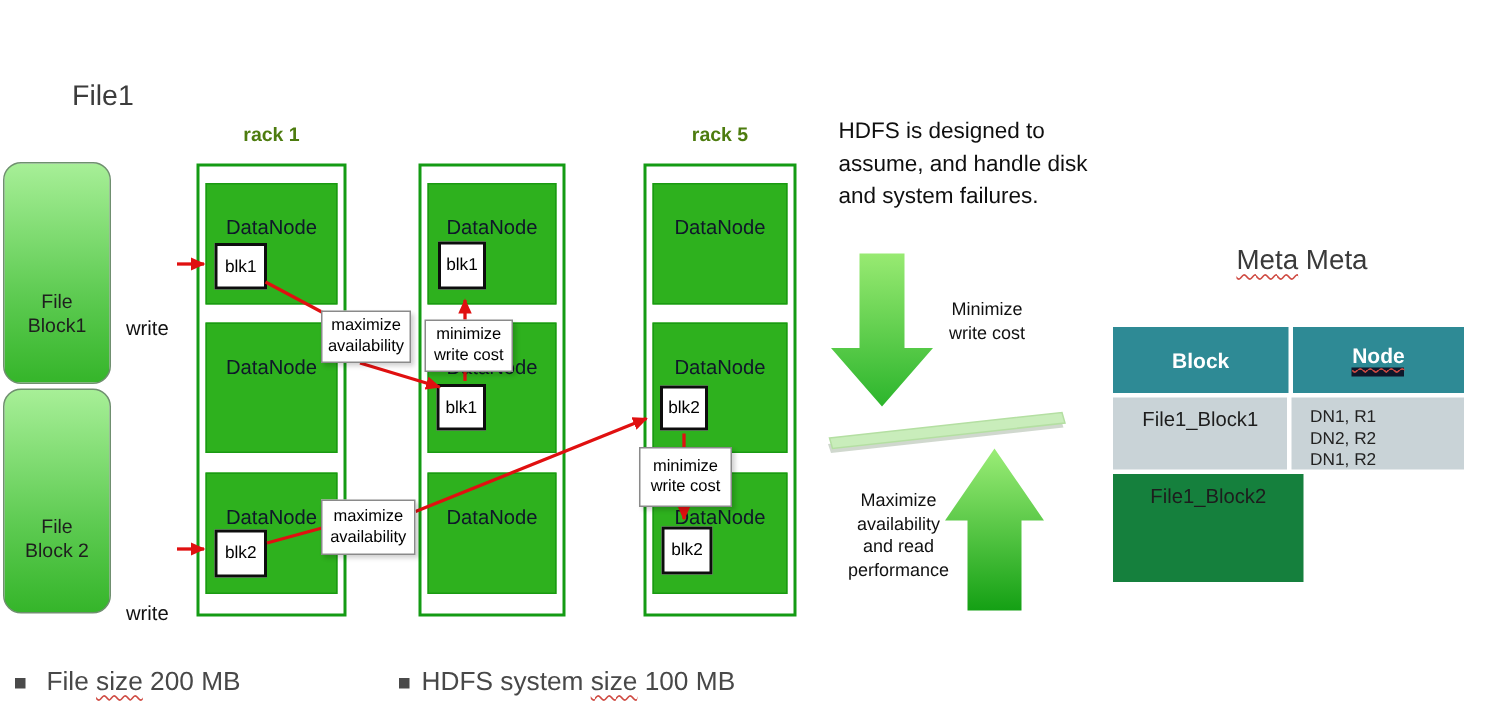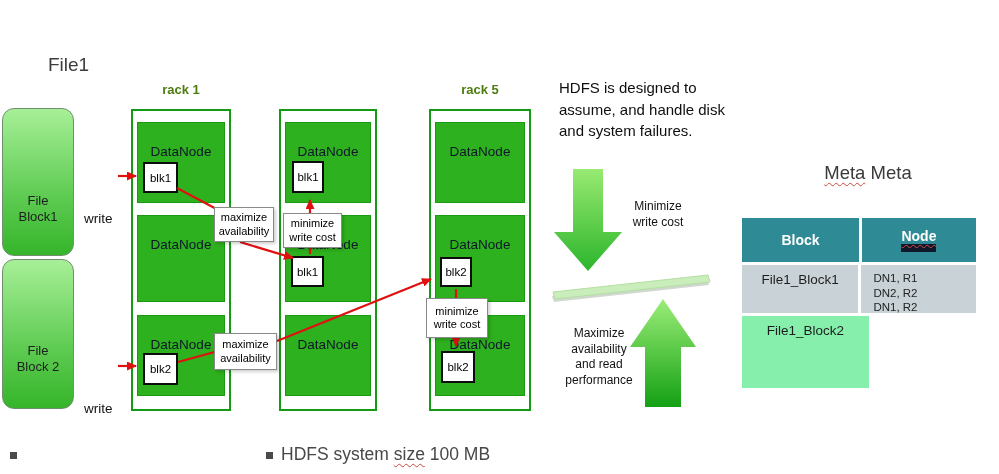--- a/index.html
+++ b/index.html
@@ -44,28 +44,28 @@
   
   .nn-title{width:160px;text-align:center;font-size:18.5px;line-height:26px;color:#3a3a3a;}
   .squiggle{text-decoration:underline;text-decoration-style:wavy;text-decoration-color:#cf4a42;text-decoration-thickness:1px;text-underline-offset:3px;}
   .meta-table{width:234px;}
   .t-row{display:flex;gap:3px;}
   .t-cell{box-sizing:border-box;}
   .t-head .t-cell{
     background:#2e8a95;color:#fff;font-weight:bold;font-size:14px;
     display:flex;align-items:center;justify-content:center;height:44px;
   }
-  .head-underline{border-bottom:8px solid #0f172a;line-height:15px;}
+  .head-underline{border-bottom:6px solid #0f172a;line-height:15px;}
   .col-block{width:127px;}
   .col-node{width:124px;}
   .t-body-row{margin-top:3px;}
   .cell-block{text-align:center;padding-top:7px;font-size:13.5px;color:#1d1d1d;}
   .cell-nodes{padding:6px 0 0 12px;font-size:11.5px;line-height:14.5px;color:#222;}
   .row-a .t-cell{background:#c9d3d7;}
-  .row-b .t-cell{background:#86efac;}
+  .row-b .t-cell{background:#15803d;}
   
   .bullet-square{width:7px;height:7px;background:#4a4a4a;}
   .bullet-text{font-size:17.5px;color:#484848;}
 </style>
 </head>
 <body>
 
 <div class="canvas">
 
   <div class="abs file-title" style="left:24px;top:54px;margin-left:24px;">File1</div>
@@ -196,18 +196,21 @@
       <div class="t-cell col-node cell-nodes prel">DN1, R1
 DN2, R2
 DN1, R2</div>
     </div>
     <div class="t-row t-body-row row-b" style="height:72px;">
       <div class="t-cell col-block cell-block">File1_Block2</div>
     </div>
   </div>
 
   <div class="abs bullet-square" style="left:10px;top:452px;"></div>
+  <div class="abs bullet-text" style="left:31px;top:444px;">
+    <span>File </span><span class="squiggle">size</span><span> 200 MB</span>
+  </div>
   <div class="abs bullet-square" style="left:266px;top:452px;"></div>
   <div class="abs bullet-text" style="left:281px;top:444px;">
     <span>HDFS system </span><span class="squiggle">size</span><span> 100 MB</span>
   </div>
 
 </div>
 
 </body></html>

